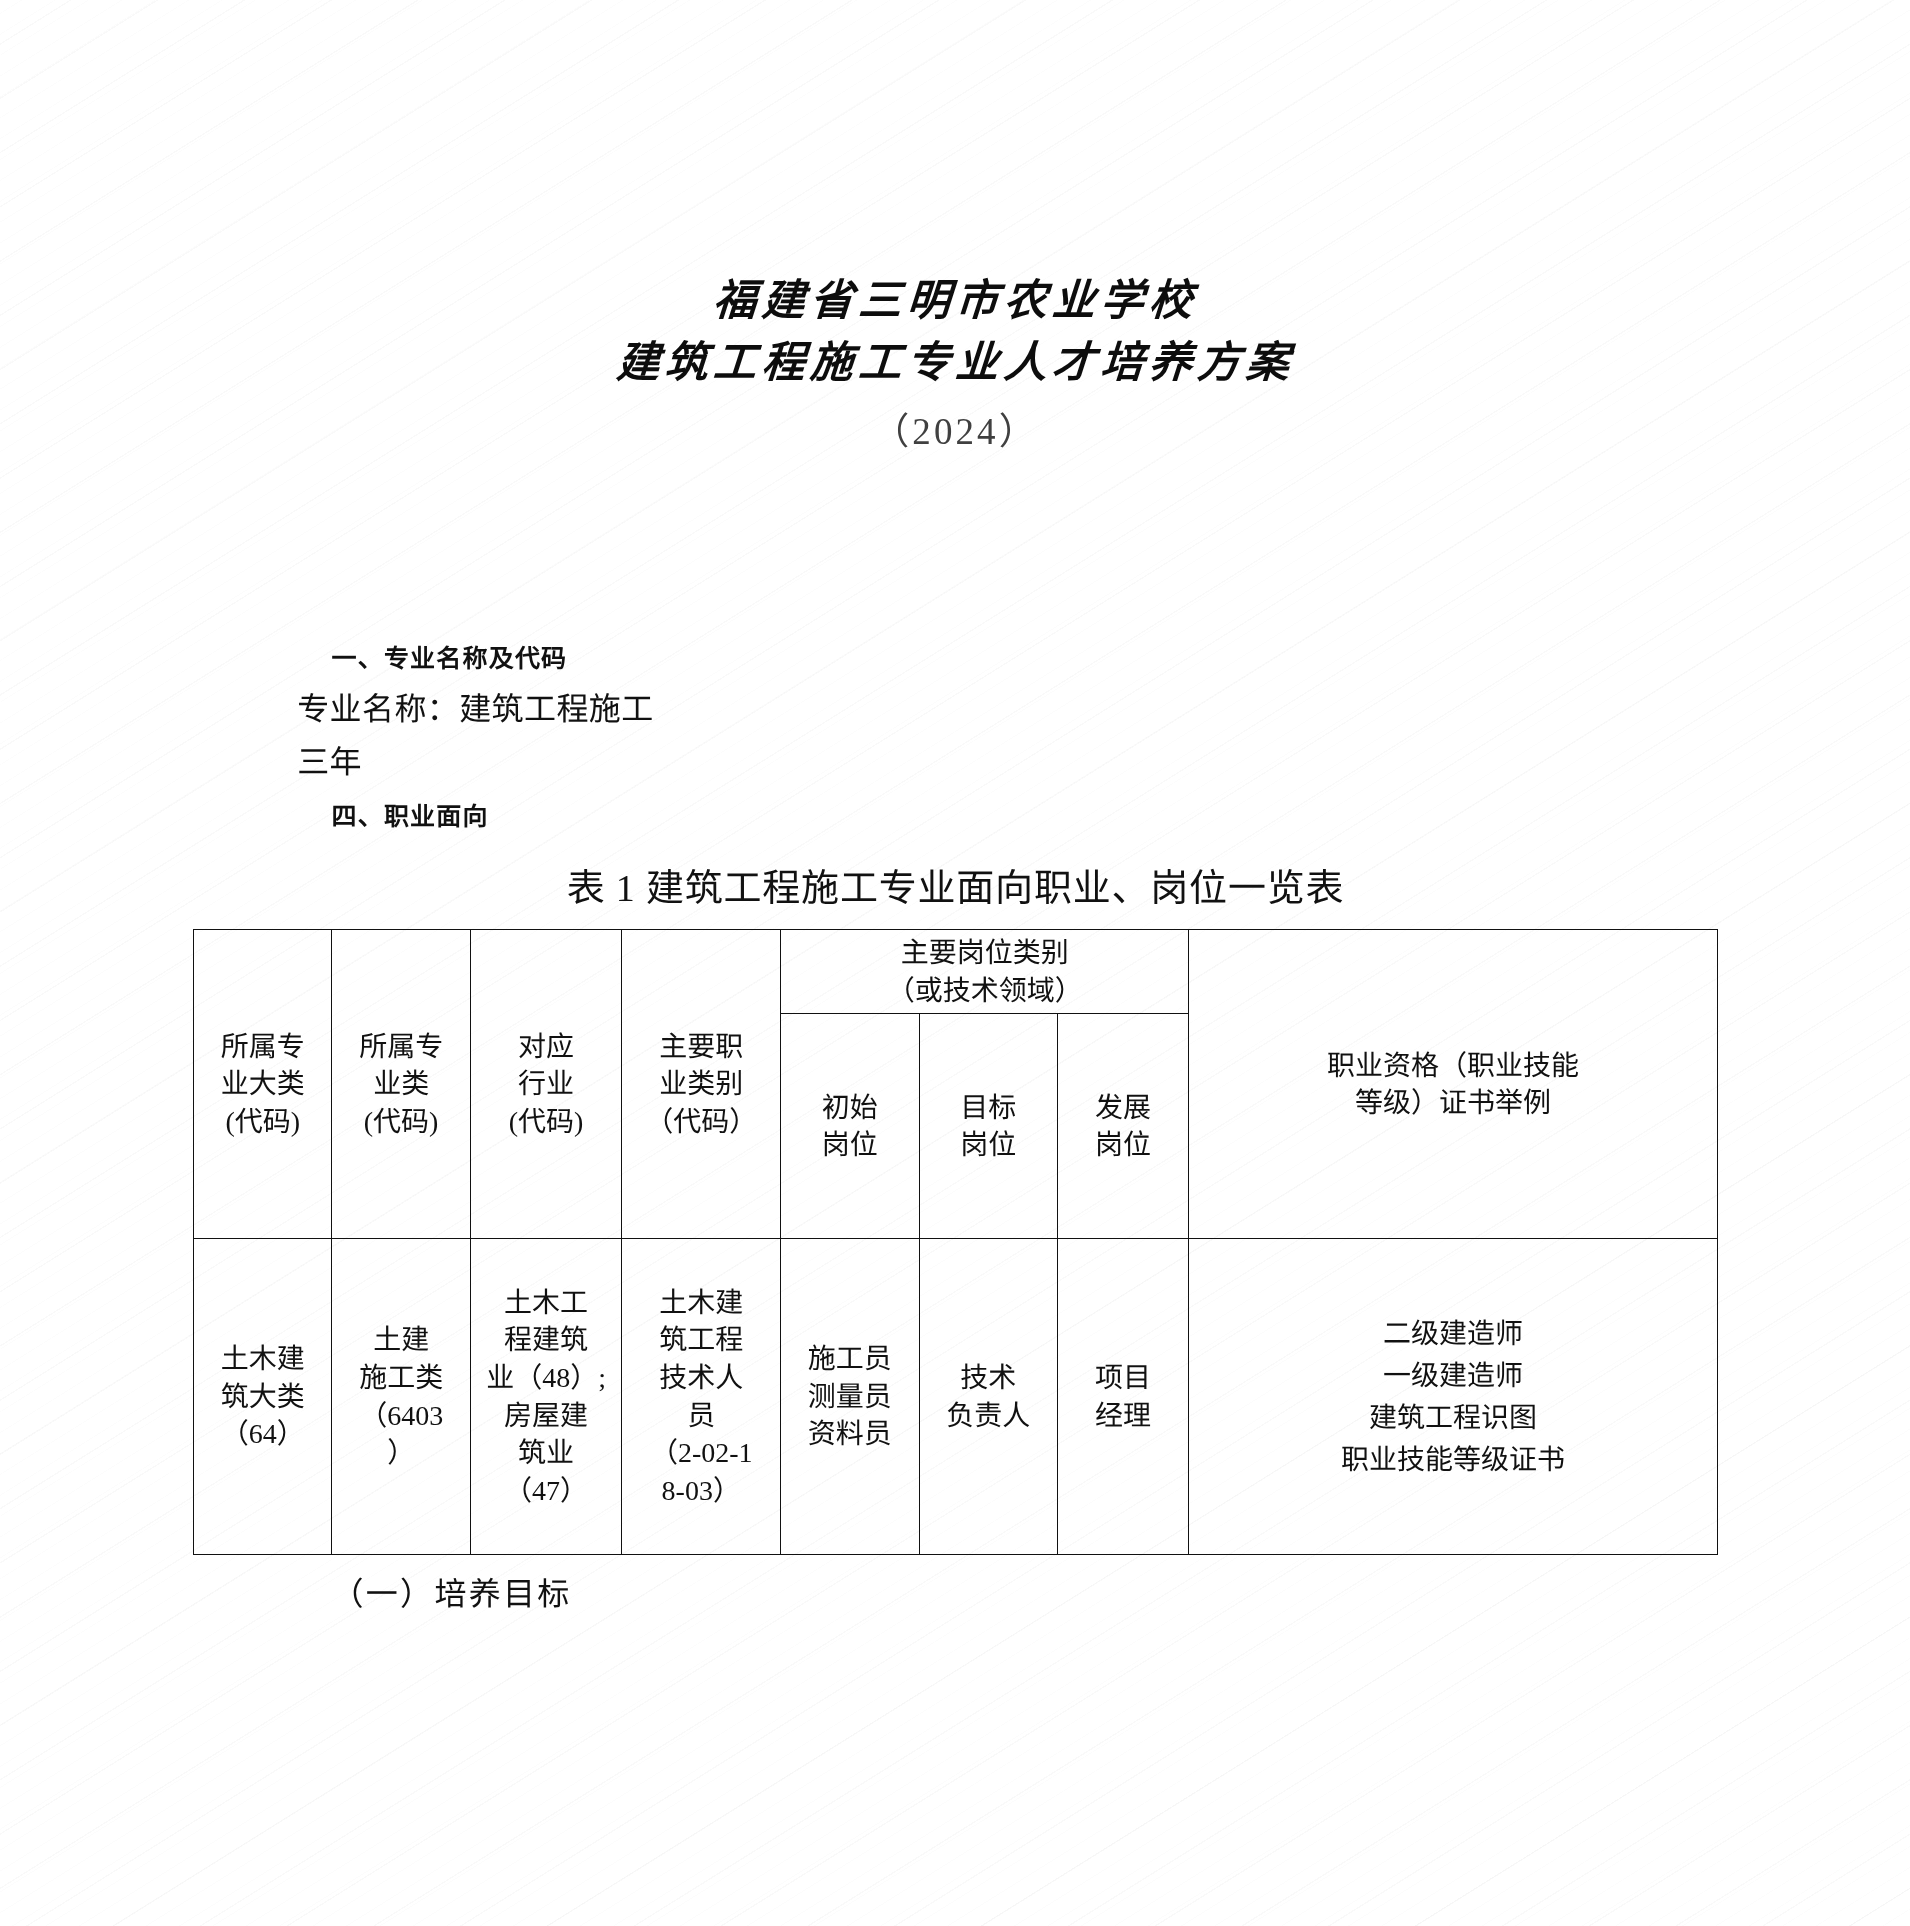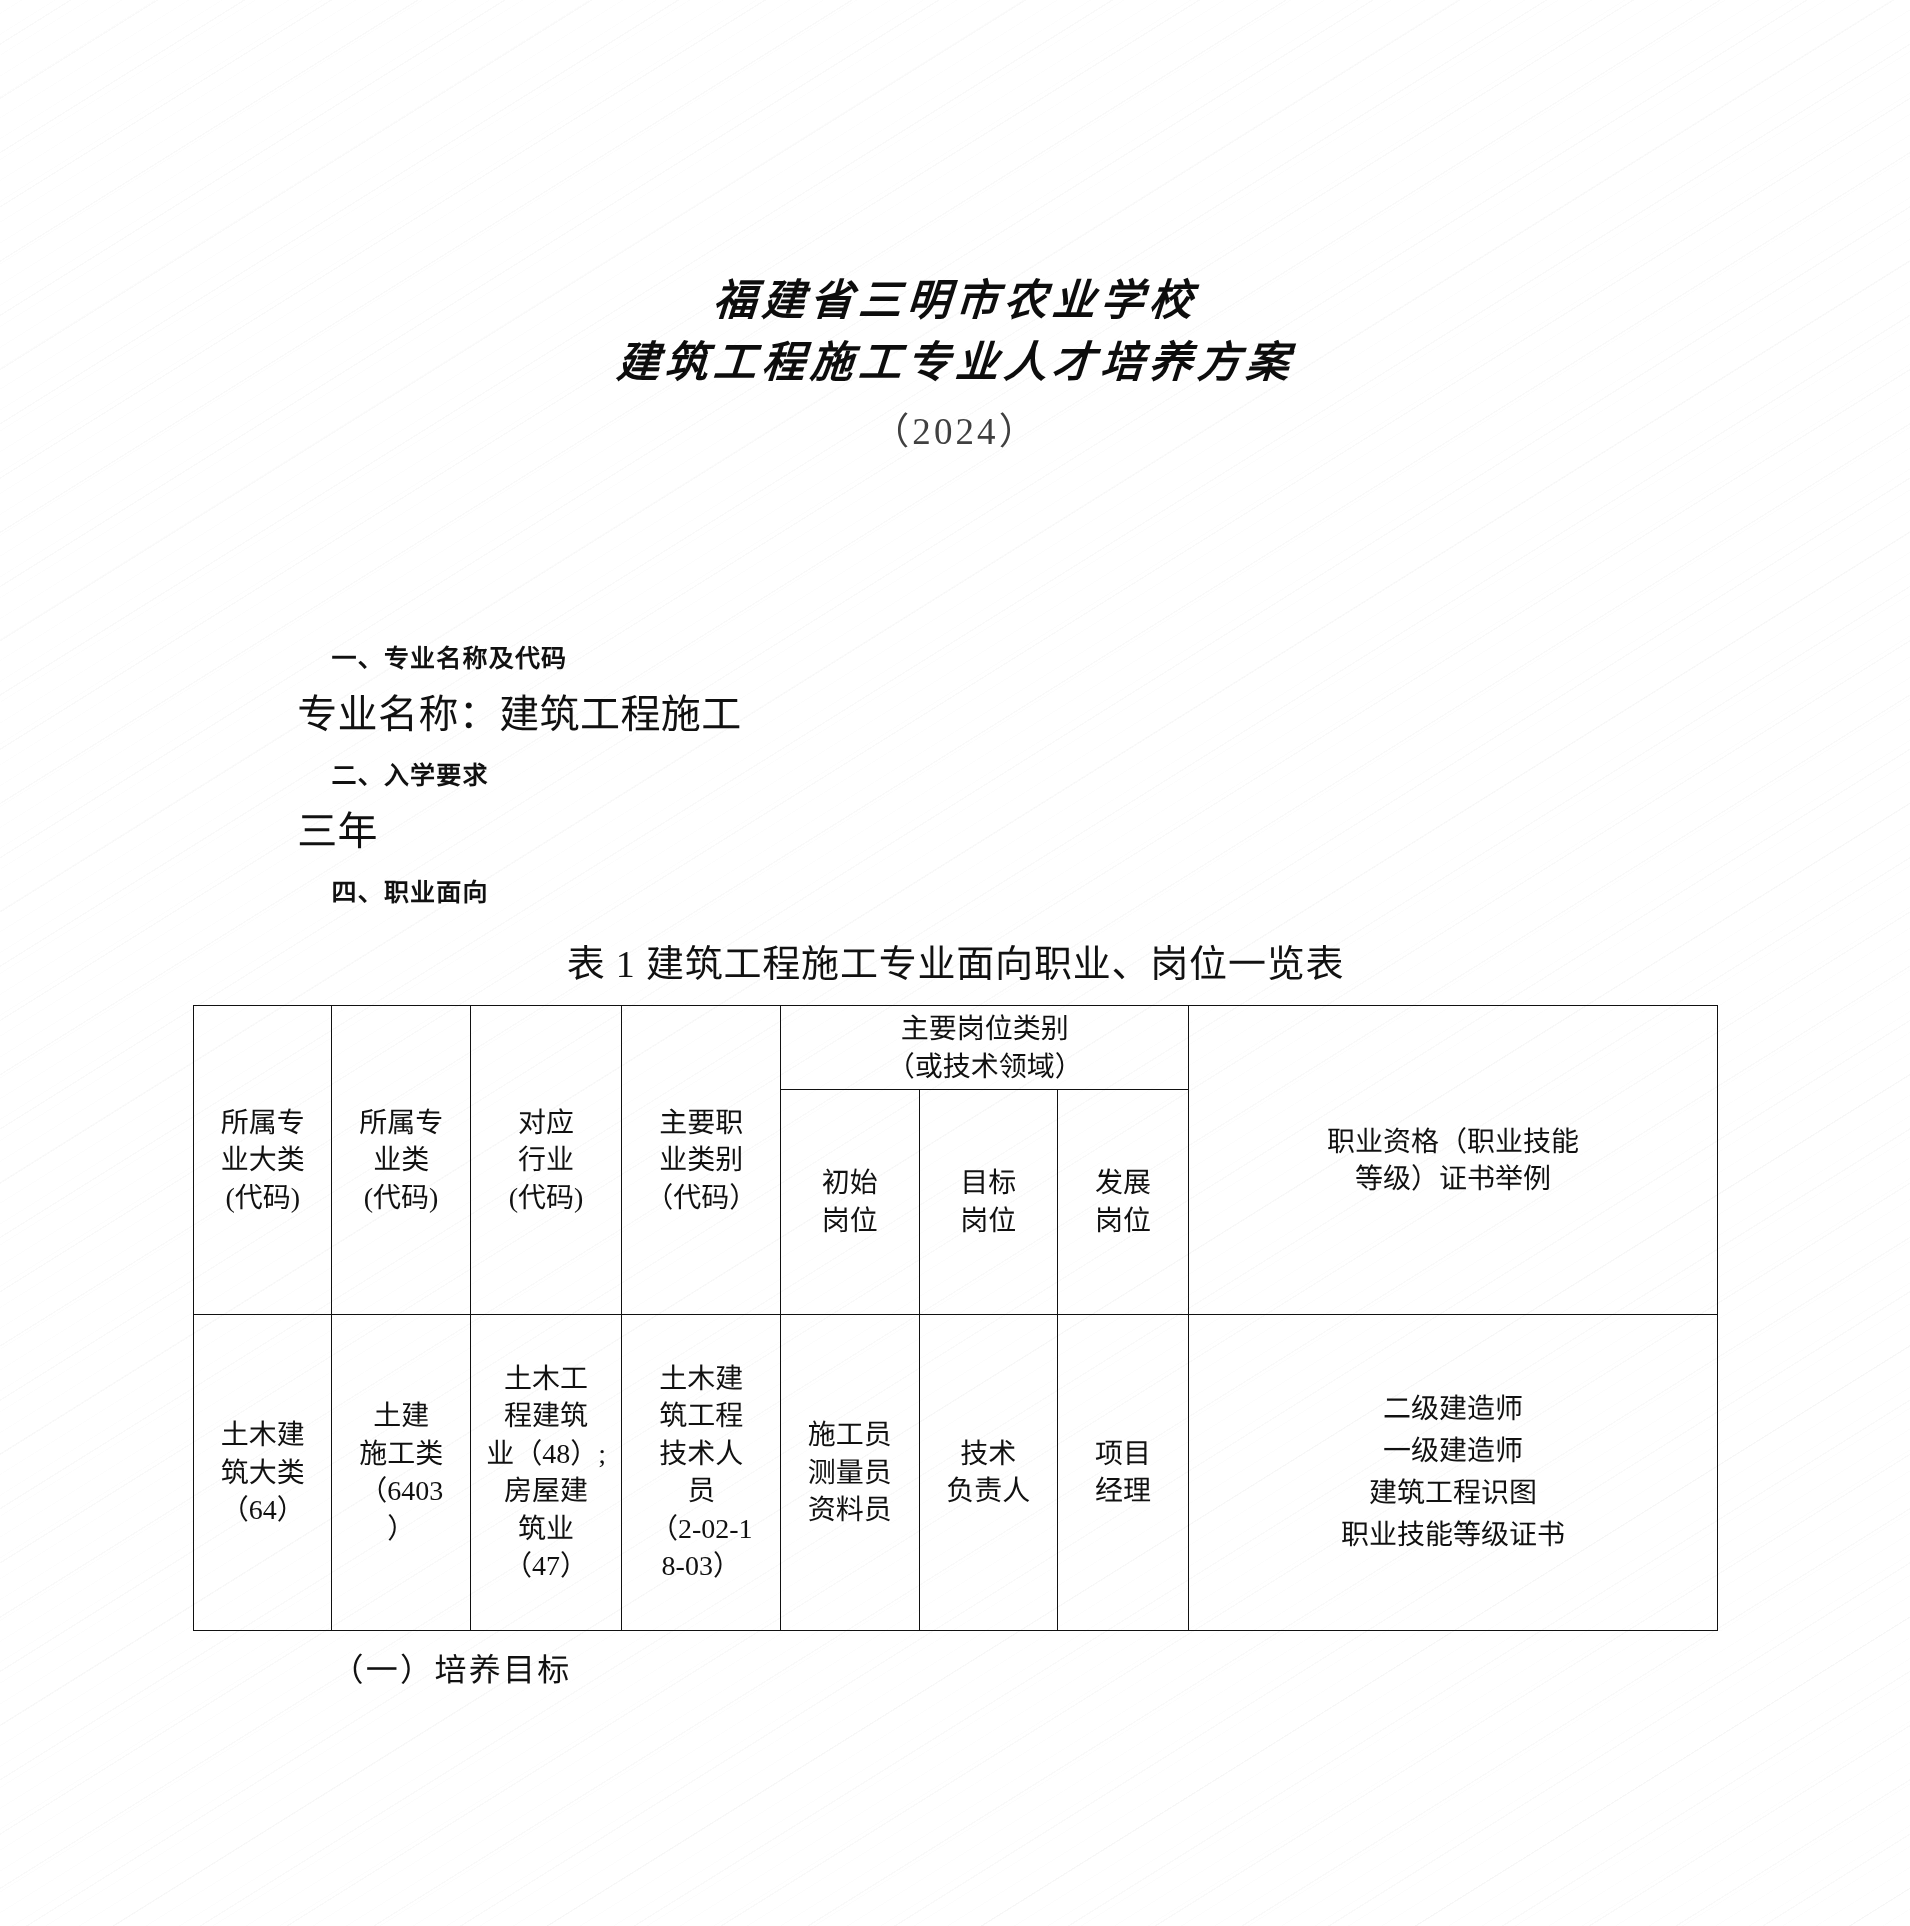--- a/index.html
+++ b/index.html
@@ -68,21 +68,21 @@
   }
   h2.section {
     font-family: "DejaVu Sans", "Liberation Sans", sans-serif;
     font-weight: 700;
     font-size: 25px;
     letter-spacing: 1.2px;
     margin: 11.6px 0 7px 42px;
     line-height: 1.5;
   }
   p.para {
-    font-size: 40px;
+    font-size: 32px;
     line-height: 1.52;
     margin: 4.6px 0 4.6px 7.7px;
     letter-spacing: 0.4px;
   }
   .sub-head {
     font-size: 32px;
     letter-spacing: 2.3px;
     margin: 10px 0 6.2px 42px;
     line-height: 1.5;
   }
@@ -143,21 +143,20 @@
       <div class="title-line">福建省三明市农业学校</div>
       <div class="title-line">建筑工程施工专业人才培养方案</div>
       <div class="title-year">（2024）</div>
     </div>
 
     <div class="body-wrap">
 
       <h2 class="section">一、专业名称及代码</h2>
       <p class="para">专业名称：建筑工程施工</p>
 
-      <h2 class="section">二、入学要求</h2>
 
       <p class="para">三年</p>
 
       <h2 class="section">四、职业面向</h2>
     </div>
 
     <div class="table-caption">表 1 建筑工程施工专业面向职业、岗位一览表</div>
 
     <div class="table-zone">
       <table class="jobs">

